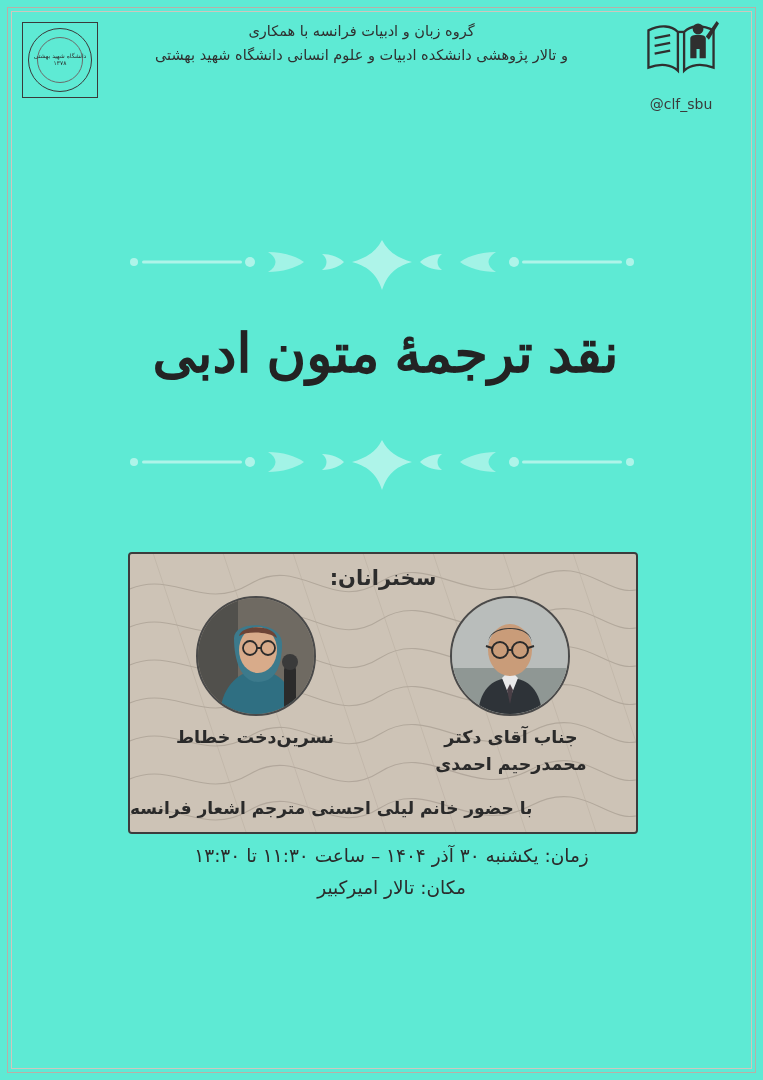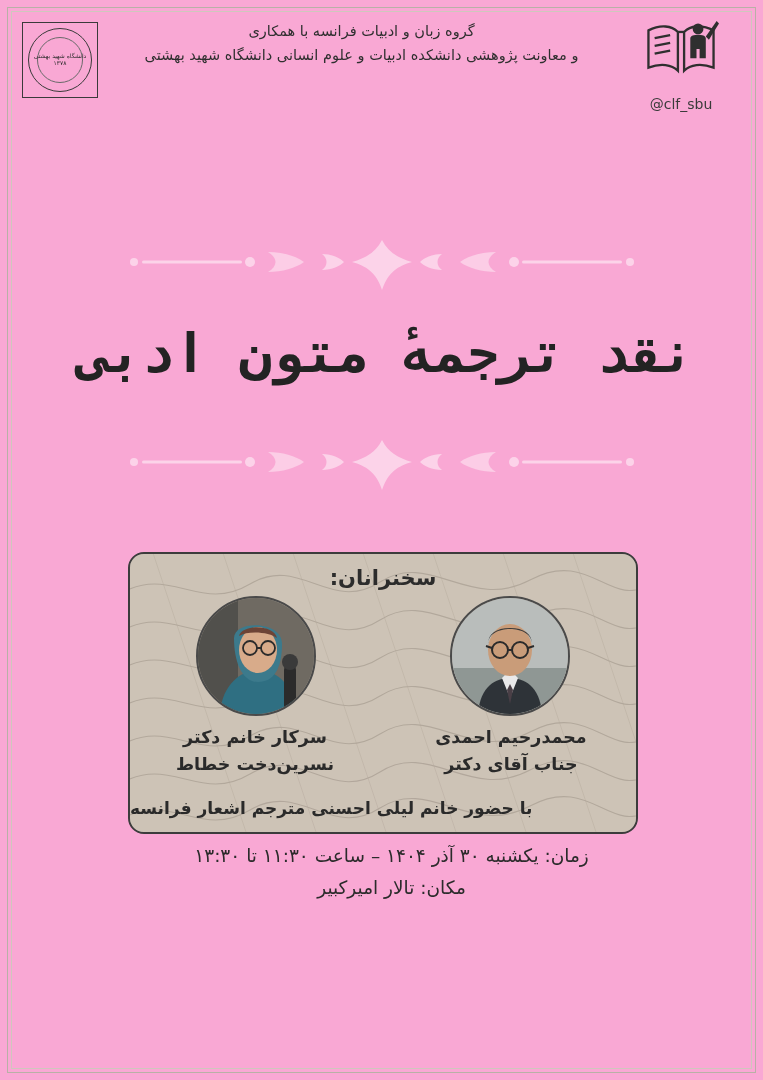--- a/index.html
+++ b/index.html
@@ -4,21 +4,21 @@
 <style>
   html, body {
     margin: 0;
     padding: 0;
     background: #8c8c8c;
   }
   .poster {
     position: relative;
     width: 763px;
     height: 1080px;
-    background: #f9a8d4;
+    background: #5eead4;
     overflow: hidden;
     font-family: "DejaVu Sans", "Liberation Sans", sans-serif;
     color: #2b2b2b;
     box-sizing: border-box;
   }
   
   .frame {
     position: absolute;
     left: 7px;
     top: 7px;
@@ -136,32 +136,32 @@
   .title {
     position: absolute;
     top: 322px;
     left: 8px;
     right: 0;
     text-align: center;
     font-size: 54px;
     font-weight: bold;
     letter-spacing: 0px;
     color: #232323;
-    font-family: Liberation Mono, monospace;
+    font-family: Liberation Sans, sans-serif;
   }
 
   
   .card {
     position: absolute;
     left: 128px;
     top: 552px;
     width: 506px;
     height: 278px;
     border: 2px solid #3c3c3c;
-    border-radius: 16px;
+    border-radius: 4px;
     background: #cfc5b9;
     overflow: hidden;
   }
   .card-bg {
     position: absolute;
     inset: 0;
     opacity: 0.55;
   }
   .card-label {
     position: absolute;
@@ -236,21 +236,21 @@
   <div class="header">
 
     <div class="logo-sbu">
       <div class="ring">
         <span>دانشگاه شهید بهشتی ۱۳۷۸</span>
       </div>
     </div>
 
     <div class="header-text">
       <div>گروه زبان و ادبیات فرانسه با همکاری</div>
-      <div>و معاونت پژوهشی دانشکده ادبیات و علوم انسانی دانشگاه شهید بهشتی</div>
+      <div>و تالار پژوهشی دانشکده ادبیات و علوم انسانی دانشگاه شهید بهشتی</div>
     </div>
 
     <div class="handle-block">
       <div class="book-icon">
         <svg viewBox="0 0 100 80" width="78" height="62" aria-hidden="true">
           <g fill="none" stroke="#2f2f2f" stroke-width="3">
             <path d="M8 16 C 24 8, 38 10, 46 18 L46 68 C 38 60, 24 58, 8 64 Z"></path>
             <path d="M92 16 C 76 8, 62 10, 54 18 L54 68 C 62 60, 76 58, 92 64 Z"></path>
             <path d="M46 18 L54 18"></path>
             <path d="M16 26 L36 22 M16 36 L36 32 M16 46 L36 42"></path>
@@ -359,26 +359,25 @@
             <circle cx="70" cy="50" r="7"></circle>
             <path d="M59 50 L63 50"></path>
           </g>
           <rect x="86" y="66" width="12" height="50" rx="6" fill="#2b2b2b"></rect>
           <circle cx="92" cy="64" r="8" fill="#3a3a3a"></circle>
         </svg>
       </div>
     </div>
 
     <div class="name-block name-right">
+      <div>جناب آقای دکتر</div>
       <div>محمدرحیم احمدی</div>
-      <div>جناب آقای دکتر</div>
     </div>
 
     <div class="name-block name-left">
-      <div>سرکار خانم دکتر</div>
       <div>نسرین‌دخت خطاط</div>
     </div>
 
     <div class="guest-line">با حضور خانم لیلی احسنی مترجم اشعار فرانسه</div>
   </div>
 
   <div class="footer">
     <div>زمان: یکشنبه ۳۰ آذر ۱۴۰۴ – ساعت ۱۱:۳۰ تا ۱۳:۳۰</div>
     <div>مکان: تالار امیرکبیر</div>
   </div>

